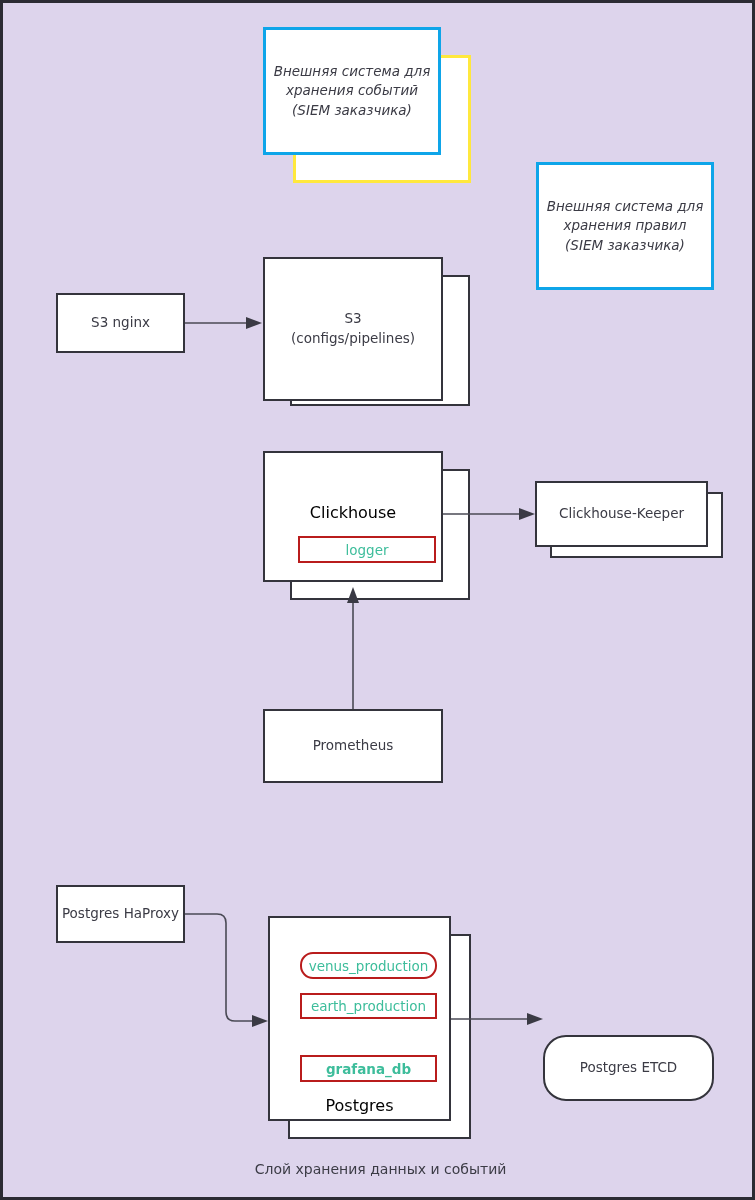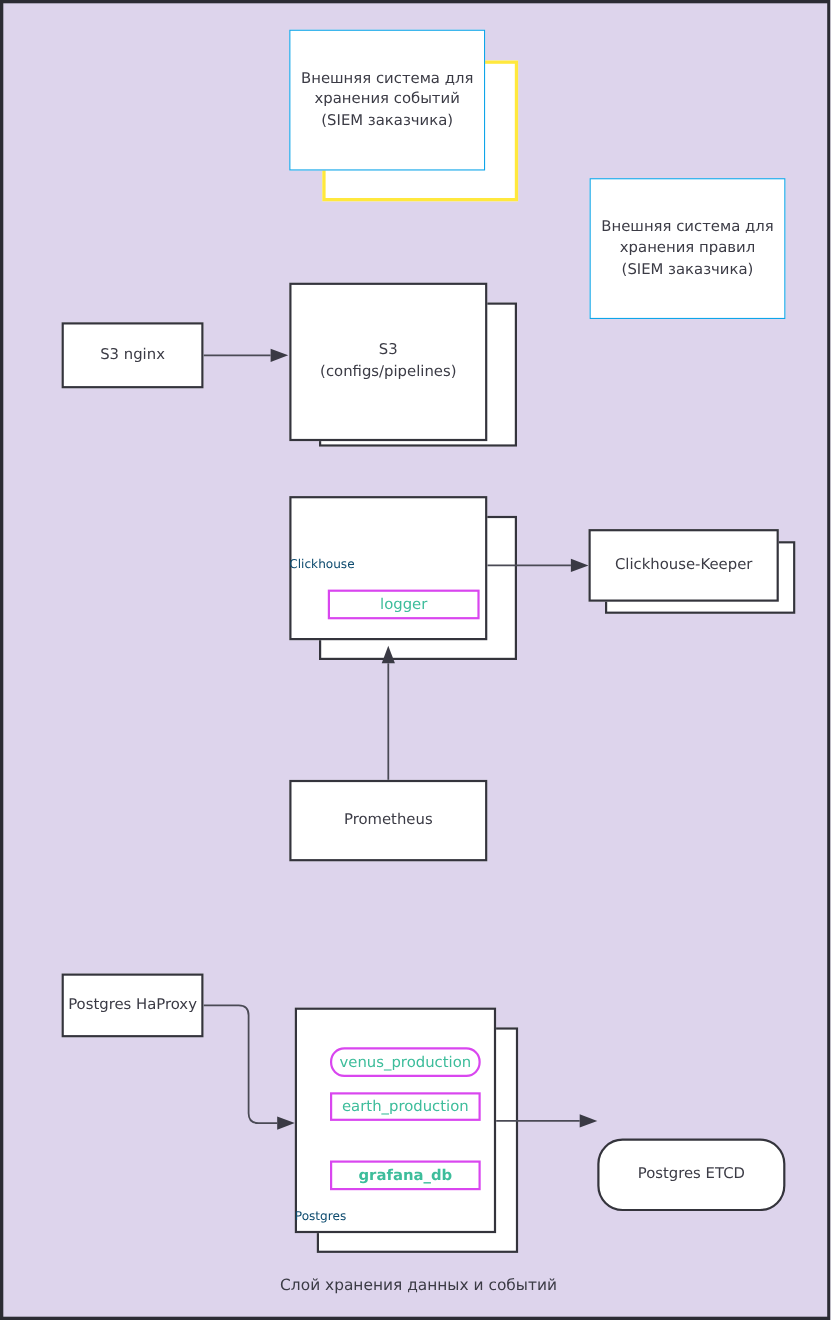--- a/index.html
+++ b/index.html
@@ -39,51 +39,52 @@
     position: absolute;
     box-sizing: border-box;
     background: #ffffff;
     border: 2px solid #34343c;
     z-index: 1;
   }
   .stack-front { z-index: 3; }
 
   
   .node.yellow {
-    border: 1px solid #0ea5e9;
-    background: #ffffff;
+    border: 3px solid #0ea5e9;
+    background: #ffffff;
+    font-style: italic;
   }
   .stack-back.yellow {
     border: 3px solid #ffe83d;
     background: #ffffff;
   }
 
   
   .subbox {
     position: absolute;
     box-sizing: border-box;
     background: #ffffff;
-    border: 2px solid #d946ef;
+    border: 2px solid #b91c1c;
     display: flex;
     align-items: center;
     justify-content: center;
     color: #3dbd9b;
     font-size: 13.5px;
     z-index: 4;
   }
 
   
   .node-caption {
     position: absolute;
     box-sizing: border-box;
     display: flex;
     align-items: center;
-    justify-content: flex-start;
-    color: #0c4a6e;
-    font-size: 11px;
+    justify-content: center;
+    color: #000000;
+    font-size: 16px;
     z-index: 4;
     pointer-events: none;
   }
 
   
   #edges {
     position: absolute;
     left: 0; top: 0;
     width: 755px; height: 1200px;
     z-index: 2;

